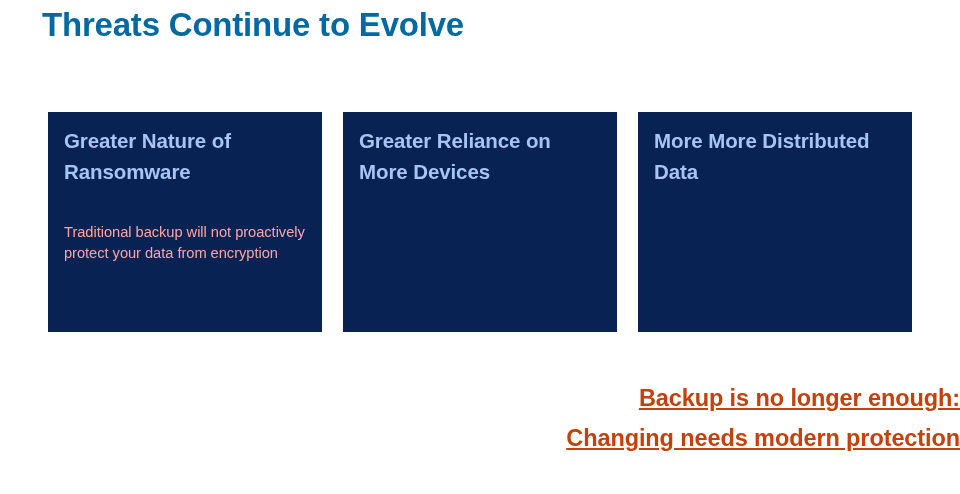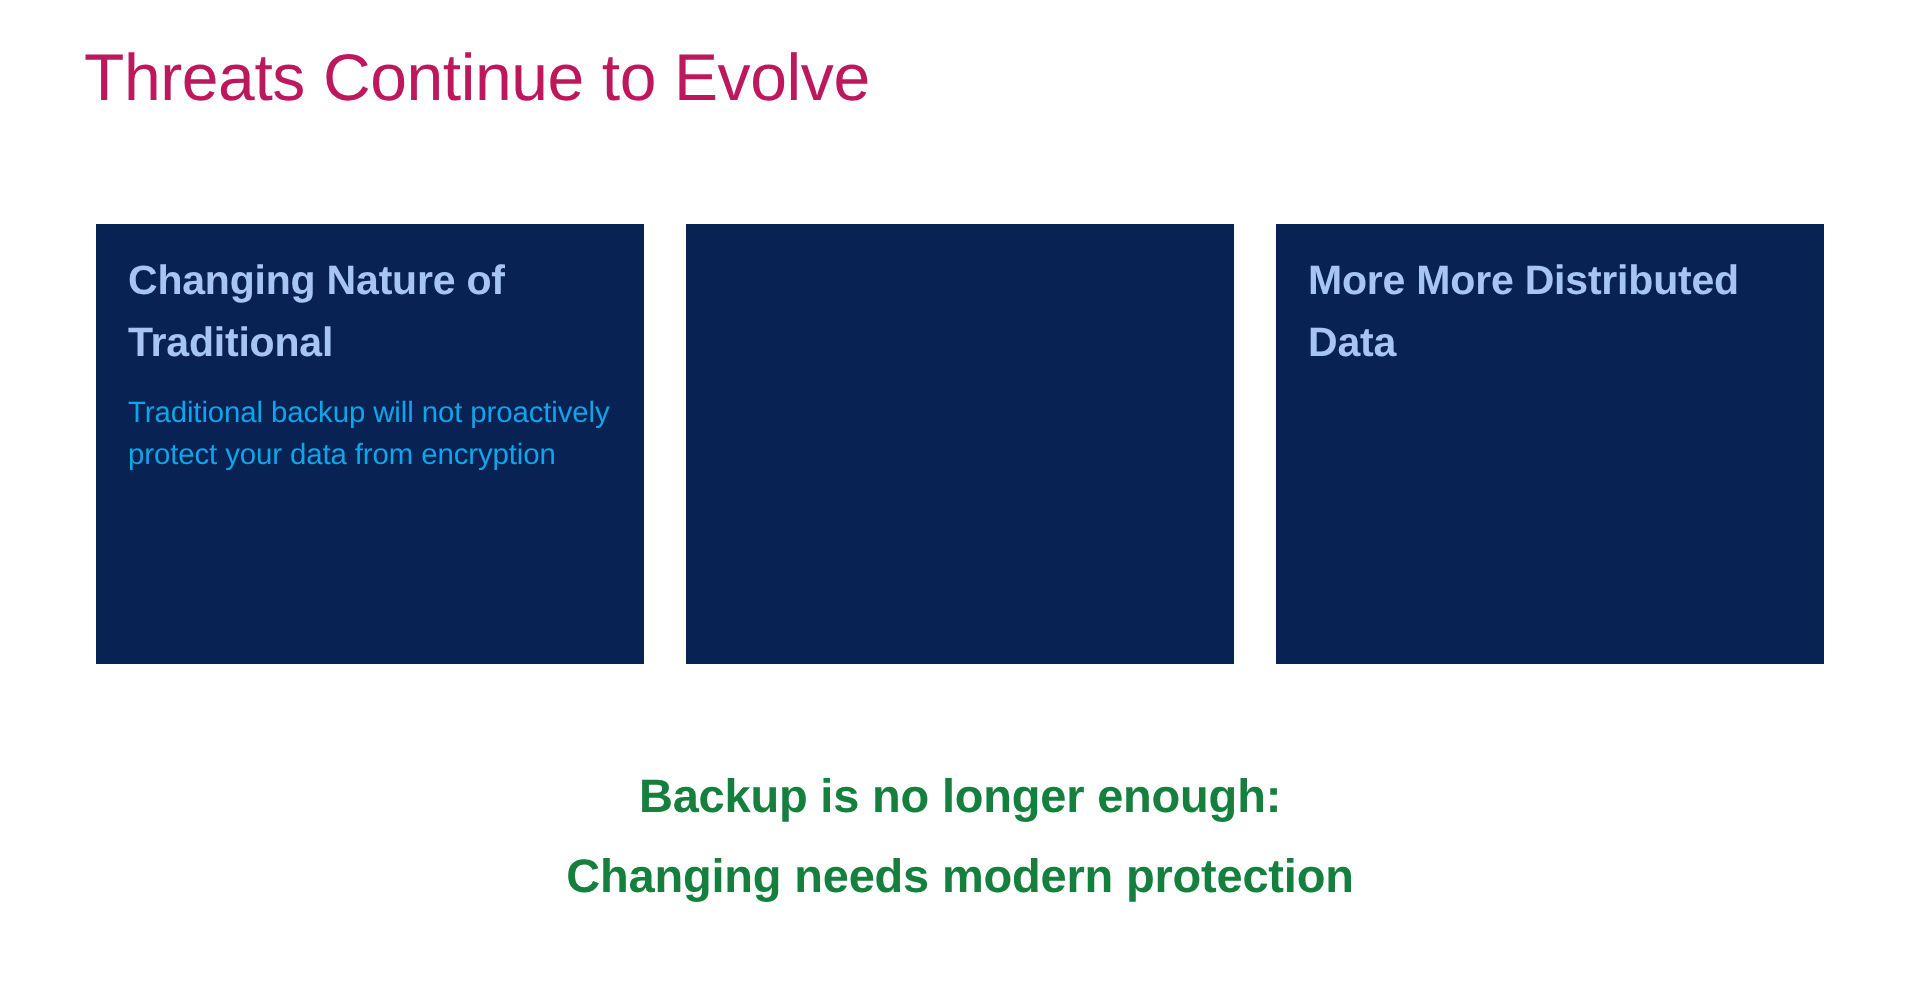--- a/index.html
+++ b/index.html
@@ -18,24 +18,24 @@
     position: relative;
     width: 960px;
     height: 494px;
     background: #ffffff;
   }
 
   
   .slide-title {
     position: absolute;
     left: 42px;
-    top: 20px;
+    top: 6px;
     font-size: 33px;
-    font-weight: normal;
-    color: #be185d;
+    font-weight: bold;
+    color: #0369a1;
     letter-spacing: -0.2px;
     white-space: nowrap;
   }
 
   
   .cards {
     position: absolute;
     left: 48px;
     top: 112px;
     width: 864px;
@@ -54,57 +54,59 @@
     flex-direction: column;
   }
   .card-heading {
     font-size: 20.5px;
     font-weight: bold;
     line-height: 1.52;
     color: #a7c5f2;
     letter-spacing: -0.1px;
   }
   .card-body {
-    margin-top: 10px;
+    margin-top: 35px;
     font-size: 14.7px;
     line-height: 1.41;
-    color: #0ea5e9;
+    color: #fca5a5;
     letter-spacing: -0.05px;
   }
 
   
   .footer {
     position: absolute;
     left: 0;
     top: 378px;
     width: 960px;
-    text-align: center;
-    color: #15803d;
+    text-align: right;
+    color: #c2410c;
     font-size: 23.5px;
     font-weight: bold;
     line-height: 1.72;
     letter-spacing: -0.1px;
+    text-decoration: underline;
   }
   .footer-line { display: block; }
 </style>
 </head>
 <body>
 
 <div class="slide">
 
   <div class="slide-title">Threats Continue to Evolve</div>
 
   <div class="cards">
 
     <div class="card">
-      <div class="card-heading">Changing Nature of Traditional</div>
+      <div class="card-heading">Greater Nature of Ransomware</div>
       <div class="card-body">Traditional backup will not proactively protect your data from encryption</div>
     </div>
 
     <div class="card">
+      <div class="card-heading">Greater Reliance on More Devices</div>
     </div>
 
     <div class="card">
       <div class="card-heading">More More Distributed Data</div>
     </div>
 
   </div>
 
   <div class="footer">
     <span class="footer-line">Backup is no longer enough:</span>

